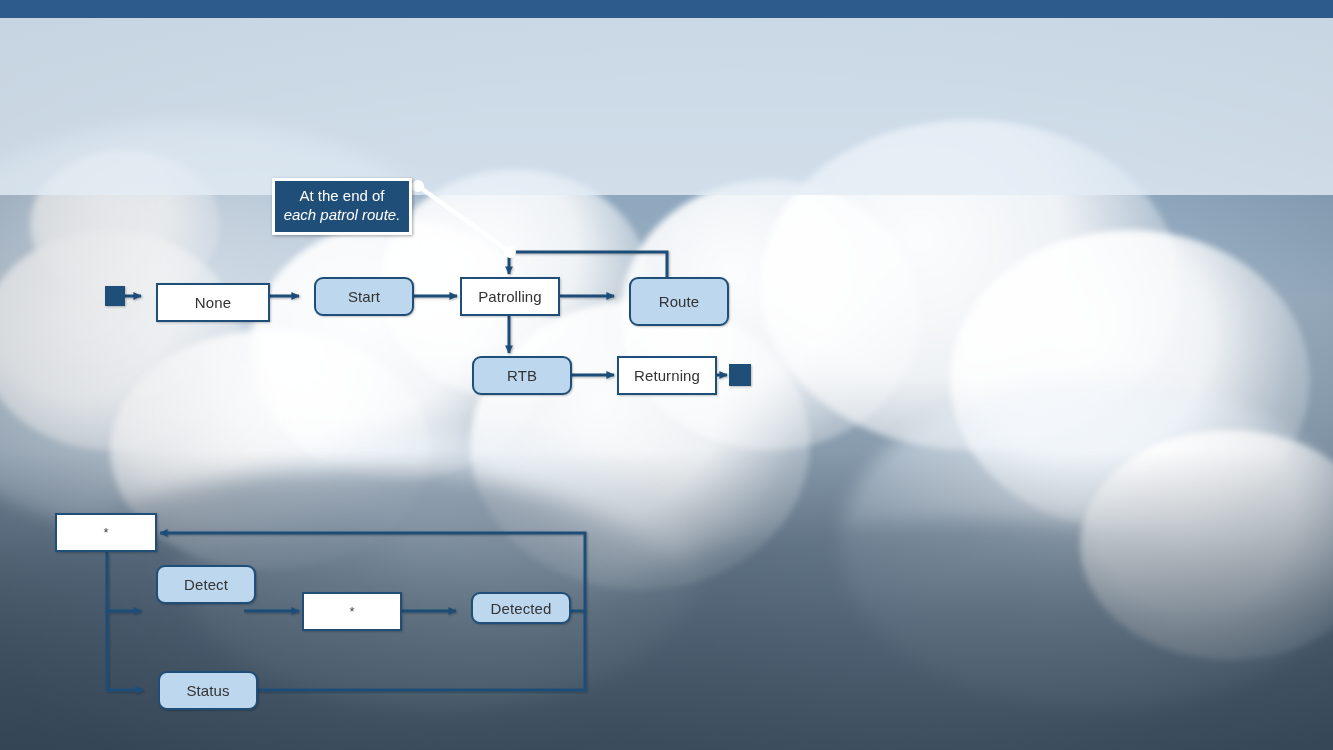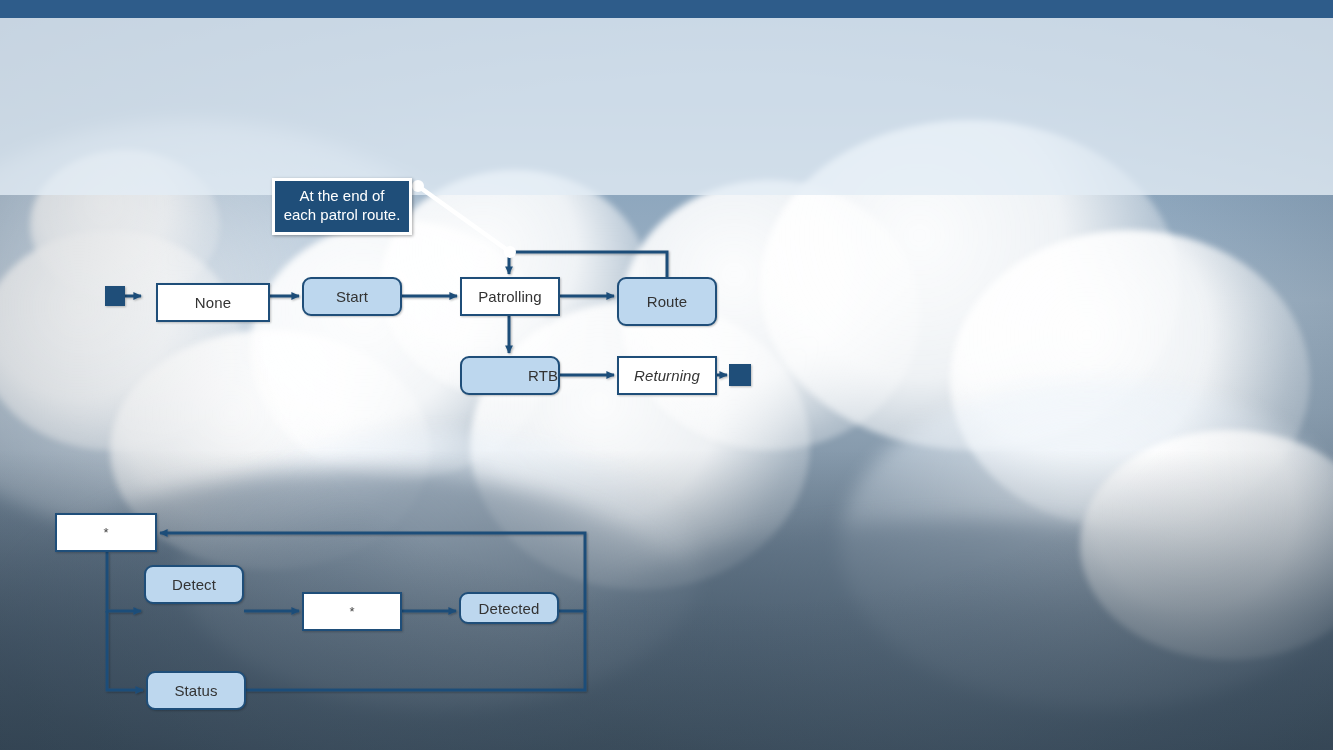--- a/index.html
+++ b/index.html
@@ -99,21 +99,21 @@
     display: flex;
     align-items: center;
     justify-content: center;
     border: 2.5px solid #1F4E79;
     font-size: 15px;
     color: #333333;
     letter-spacing: 0.1px;
     box-shadow: 1px 1px 2px rgba(0,0,0,0.22);
   }
   .node.white { background: #ffffff; border-radius: 0; }
-  .node.blue  { background: #BDD7EE; border-radius: 9px; }
+  .node.blue  { background: #BDD7EE; border-radius: 9px; margin-left: 12px; }
   .node.star  { font-size: 13px; color: #444444; }
 
   .terminal {
     position: absolute;
     background: #1F4E79;
     box-shadow: 1px 1px 2px rgba(0,0,0,0.25);
   }
 
   
   .callout {
@@ -121,21 +121,21 @@
     box-sizing: border-box;
     background: #1F4E79;
     border: 3px solid #ffffff;
     color: #ffffff;
     font-size: 15px;
     line-height: 1.28;
     padding: 5px 7px 6px 7px;
     text-align: center;
     box-shadow: 1px 1px 3px rgba(0,0,0,0.35);
   }
-  .callout .l2 { white-space: nowrap; }
+  .callout .l2 { white-space: nowrap; font-style: italic; }
 </style>
 </head>
 <body>
 
 <div id="slide">
 
   <div class="bg-sky">
     <div class="cloud soft" style="left:-120px; top:120px;  width:620px; height:420px;"></div>
     <div class="cloud" style="left:30px;   top:150px;  width:190px; height:150px;"></div>
     <div class="cloud" style="left:-20px;  top:230px;  width:260px; height:220px;"></div>
@@ -212,25 +212,25 @@
   </div>
 
   <div class="node white" style="left:460px; top:277px; width:100px; height:39px;">
     <span>Patrolling</span>
   </div>
 
   <div class="node blue" style="left:617px; top:277px; width:100px; height:49px;">
     <span>Route</span>
   </div>
 
-  <div class="node blue" style="left:460px; top:356px; width:100px; height:39px;justify-content:flex-end;">
+  <div class="node blue" style="left:460px; top:356px; width:100px; height:39px;">
     <span>RTB</span>
   </div>
 
-  <div class="node white" style="left:617px; top:356px; width:100px; height:39px;font-style:italic;">
+  <div class="node white" style="left:617px; top:356px; width:100px; height:39px;">
     <span>Returning</span>
   </div>
 
   <div class="node white star" style="left:55px; top:513px; width:102px; height:39px;">
     <span>*</span>
   </div>
 
   <div class="node blue" style="left:144px; top:565px; width:100px; height:39px;">
     <span>Detect</span>
   </div>

